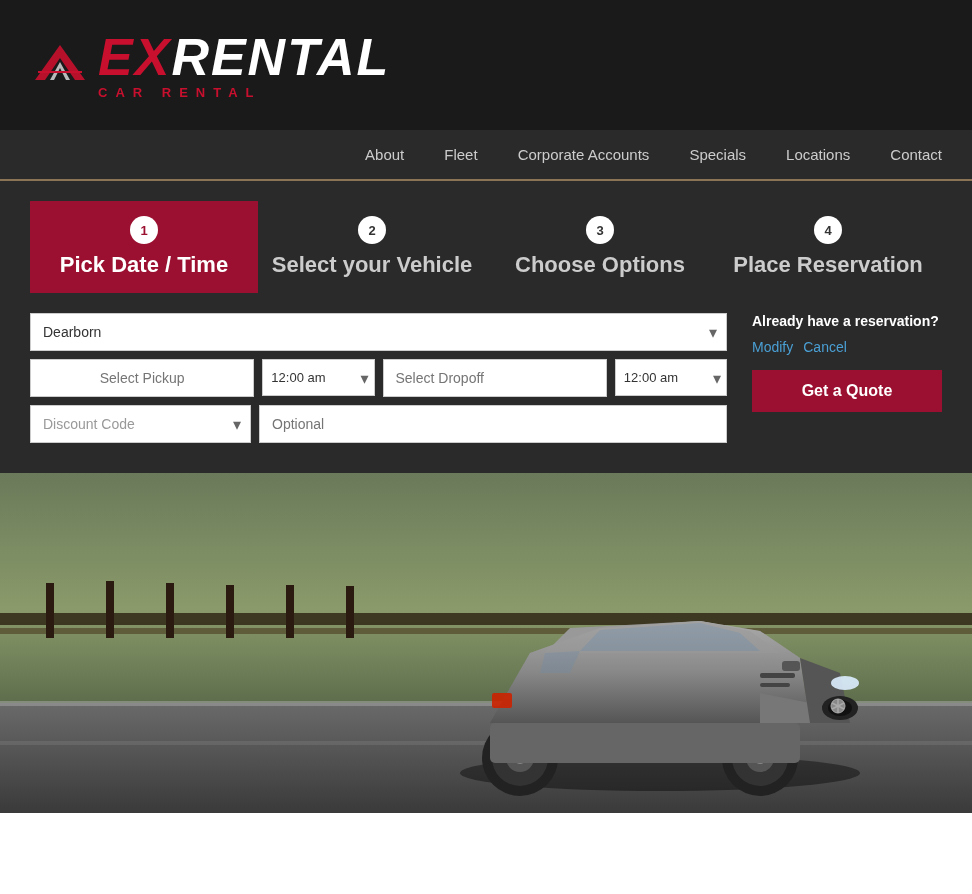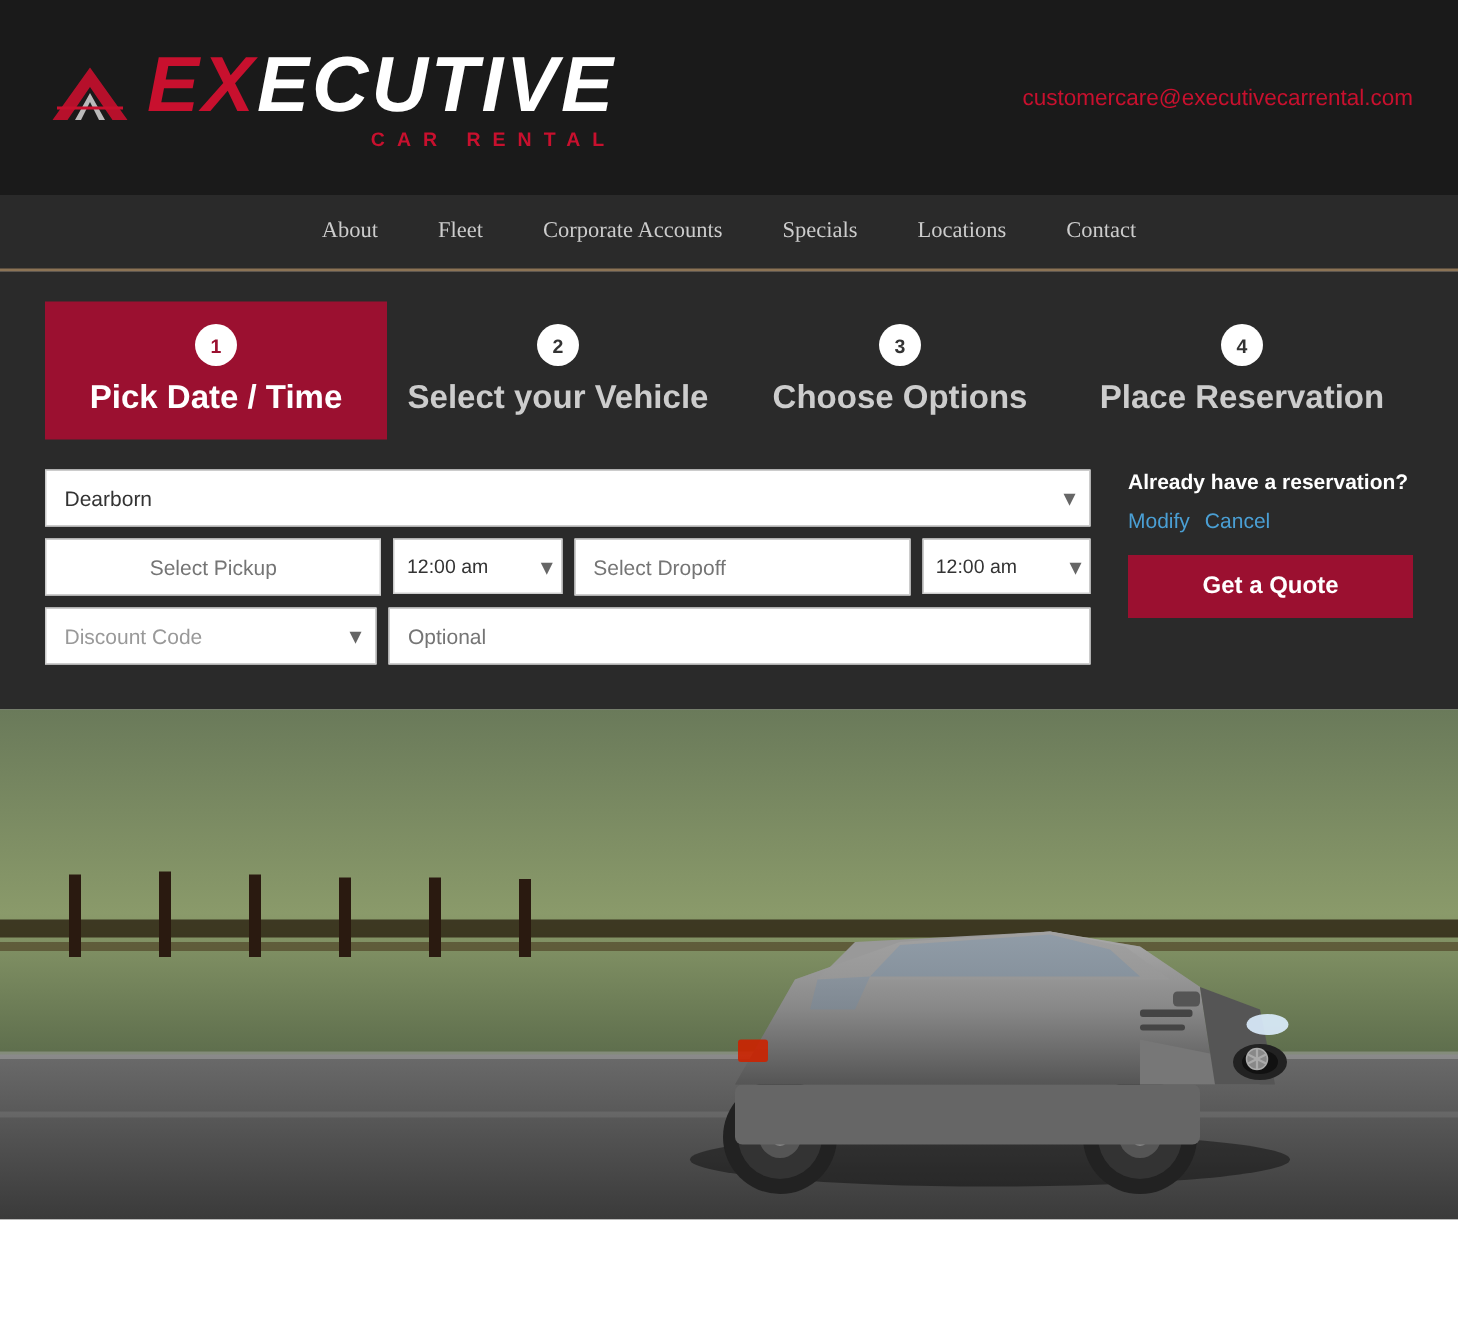--- a/index.html
+++ b/index.html
@@ -28,21 +28,20 @@
     }
     .logo-executive span.ex {
       color: #c8102e;
     }
     .logo-subtitle {
       font-size: 13px;
       letter-spacing: 8px;
       color: #c8102e;
       margin-top: 2px;
       font-weight: bold;
-      text-align: right;
     }
     .logo-icon {
       width: 60px;
       height: 50px;
       margin-right: 8px;
     }
     .contact-area {
       text-align: left;
     }
     .contact-area .why-wait {
@@ -57,23 +56,22 @@
 
     
     .nav-bar {
       background: #2a2a2a;
       border-bottom: 2px solid #8B7355;
       padding: 0 30px;
     }
     .nav-bar ul {
       list-style: none;
       display: flex;
-      justify-content: center;
+      justify-content: flex-end;
       gap: 40px;
-      font-family: Liberation Serif, serif;
     }
     .nav-bar ul li a {
       color: #ccc;
       text-decoration: none;
       font-size: 15px;
       padding: 16px 0;
       display: block;
     }
 
     
@@ -304,27 +302,26 @@
 <div class="header">
   <div class="logo-area">
     <svg class="logo-icon" viewBox="0 0 60 50" xmlns="http://www.w3.org/2000/svg">
 
       <polygon points="5,40 30,5 55,40 45,40 30,18 15,40" fill="#c8102e" opacity="0.9"></polygon>
       <polygon points="20,40 30,22 40,40 36,40 30,28 24,40" fill="#fff" opacity="0.7"></polygon>
       <line x1="8" y1="32" x2="52" y2="32" stroke="#c8102e" stroke-width="2"></line>
     </svg>
     <div>
       <div class="logo-executive">
-        <span class="ex">EX</span><span>ECUTIVE</span>
+        <span class="ex">EX</span><span>RENTAL</span>
       </div>
       <div class="logo-subtitle">CAR RENTAL</div>
     </div>
   </div>
   <div class="contact-area">
-    <div class="email">customercare@executivecarrental.com</div>
   </div>
 </div>
 
 <nav class="nav-bar">
   <ul>
     <li>
         <a href="#">About</a>
       </li>
     <li>
         <a href="#">Fleet</a>

